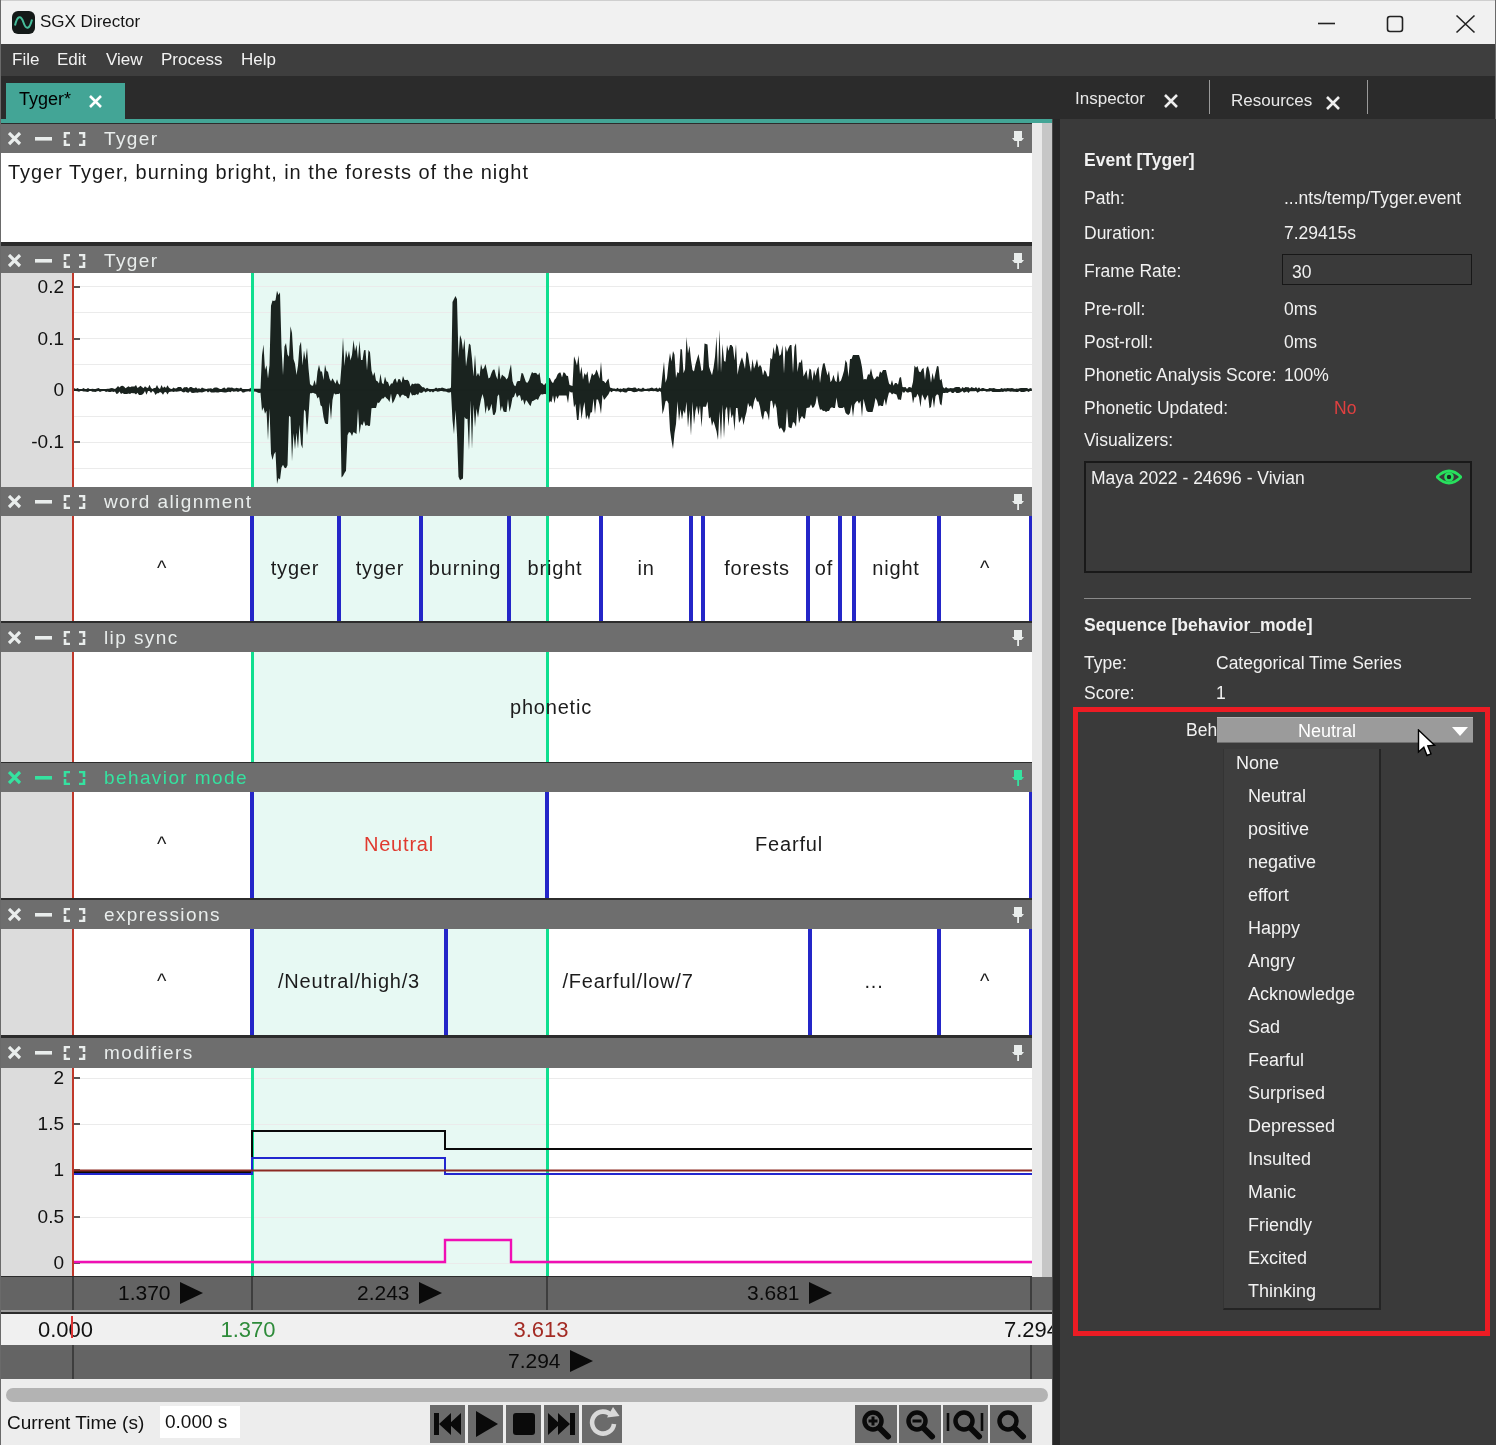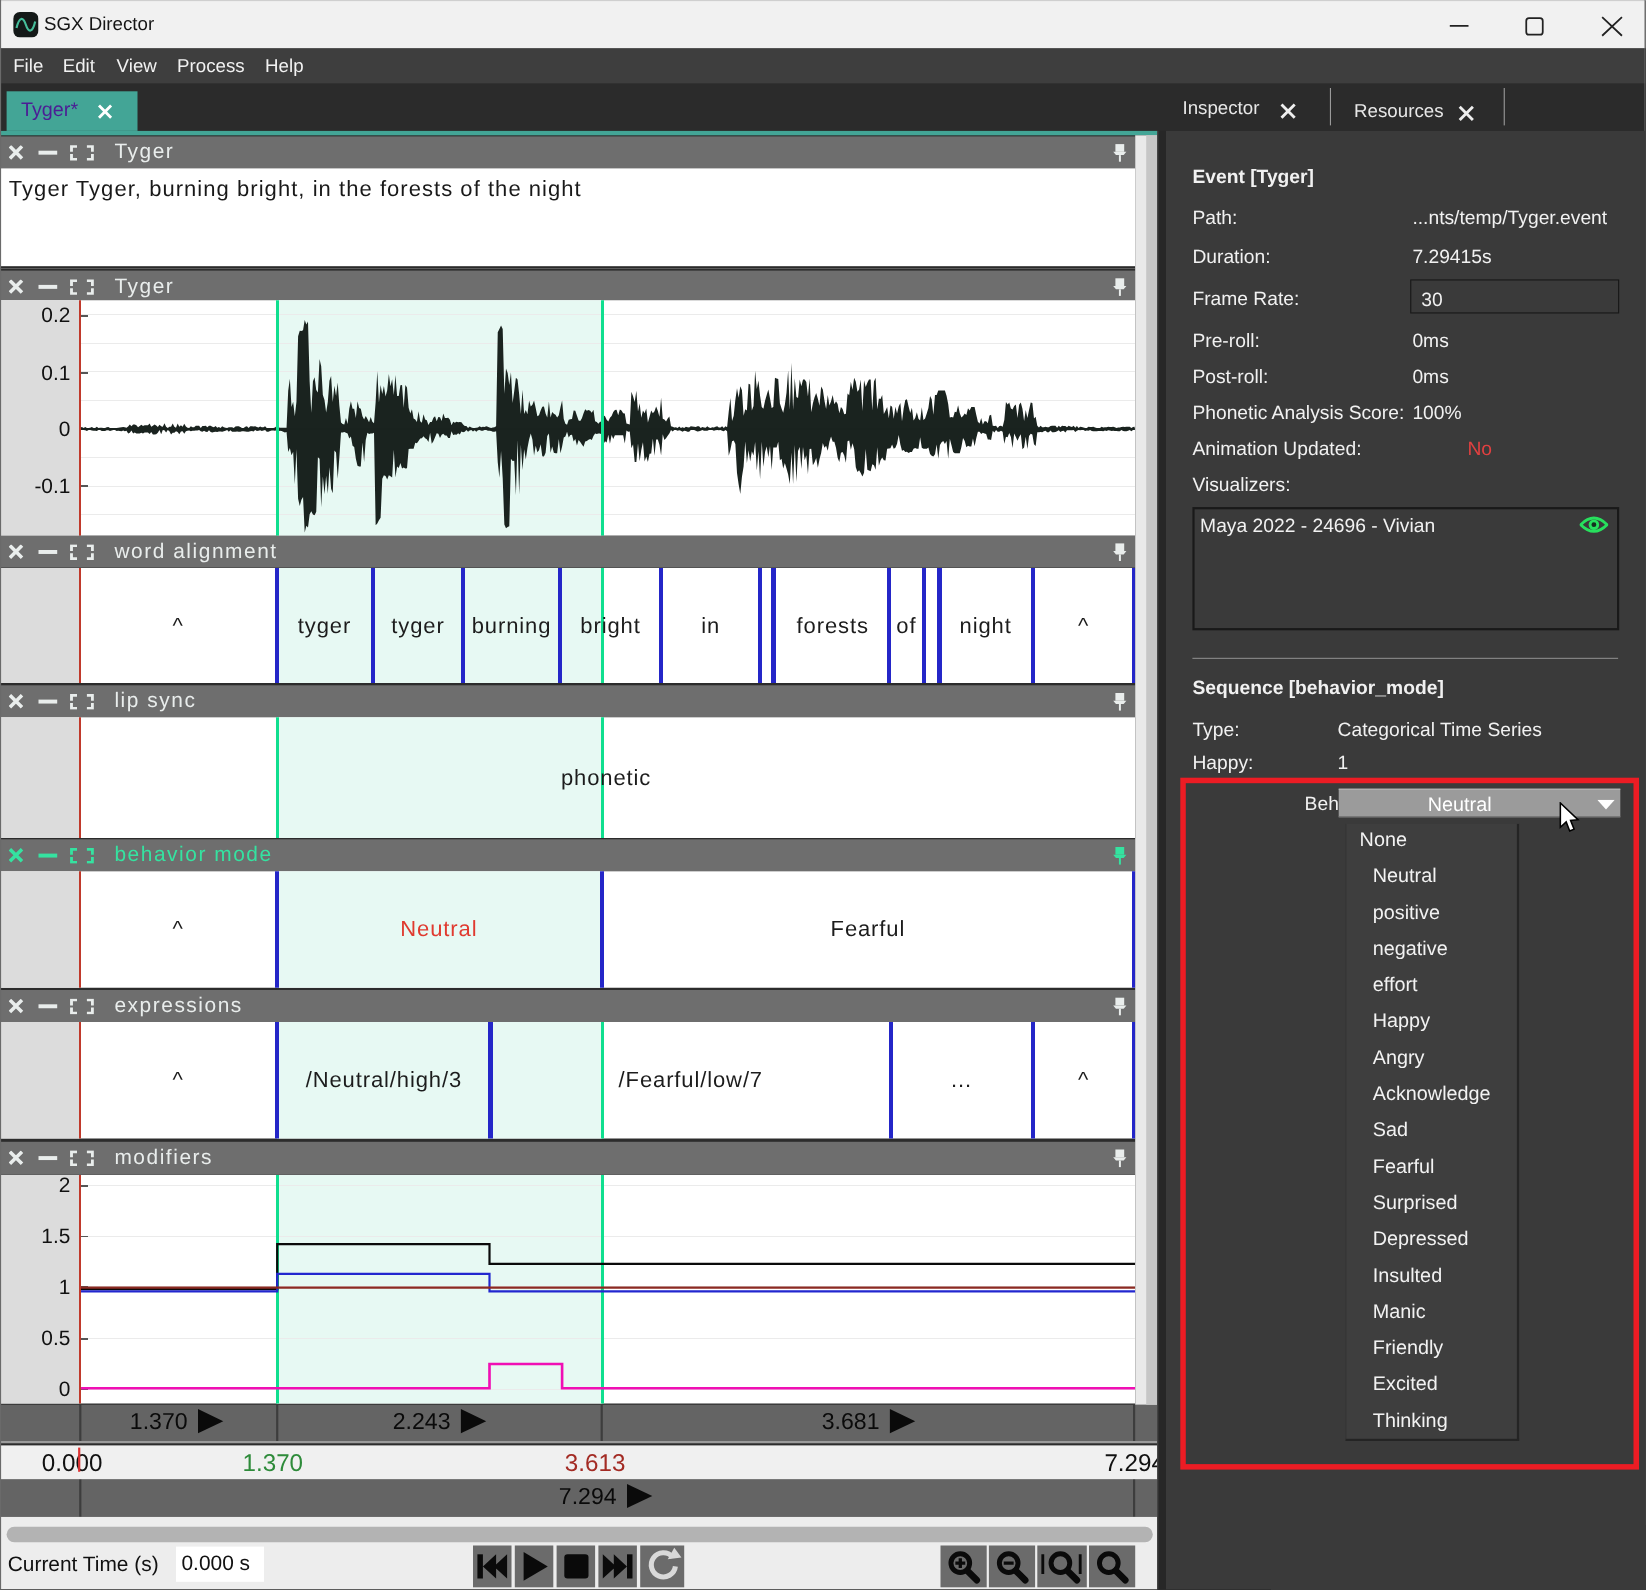--- a/index.html
+++ b/index.html
@@ -1,21 +1,21 @@
 <!DOCTYPE html>
 <html><head><meta charset="utf-8"><style>
 *{margin:0;padding:0;box-sizing:border-box}
 html,body{width:1496px;height:1445px;overflow:hidden}
 body{position:relative;font-family:"Liberation Sans",sans-serif;background:#2c2c2c}
 .abs{position:absolute}
 #titlebar{left:0;top:0;width:1496px;height:44px;background:#f1f1f1;border-top:1px solid #cfcfcf}
 #menubar{left:0;top:44px;width:1496px;height:32px;background:#3e3e3e}
 .menuitem{position:absolute;top:0;height:32px;line-height:32px;color:#f2f2f2;font-size:17px}
 #tabbar{left:0;top:76px;width:1496px;height:43px;background:#2b2b2b}
-#tygertab{left:6px;top:7px;width:119px;height:36px;background:#43a596;color:#4c1d95}
+#tygertab{left:6px;top:7px;width:119px;height:36px;background:#43a596;color:#000000}
 #tealline{left:0;top:119px;width:1052px;height:4px;background:#43a596}
 .hdr{left:0;width:1032px;height:30px;background:#6e6e6e}
 .hdr .ttl{position:absolute;left:104px;top:4px;font-size:19px;letter-spacing:1.4px;color:#eef2f1}
 .white{left:0;width:1032px;background:#fff}
 #leftbottom{left:0;top:1379px;width:1052px;height:66px;background:#ededed}
 #divider{left:1052px;top:119px;width:8px;height:1326px;background:#272727;border-left:1px solid #4a4a4a}
 #vscroll{left:1032px;top:123px;width:20px;height:1154px;background:#e9e9e9}
 #vscroll2{left:1042px;top:123px;width:10px;height:1154px;background:#c6c6c6}
 
 #rightpanel{left:1060px;top:119px;width:436px;height:1326px;background:#3a3a3a}
@@ -385,37 +385,37 @@
 <div class="abs rp" style="left:1284px;top:188px;">...nts/temp/Tyger.event</div>
 <div class="abs rp" style="left:1084px;top:223px;">Duration:</div>
 <div class="abs rp" style="left:1284px;top:223px;">7.29415s</div>
 <div class="abs rp" style="left:1084px;top:261px;">Frame Rate:</div>
 <div class="abs rp" style="left:1084px;top:299px;">Pre-roll:</div>
 <div class="abs rp" style="left:1284px;top:299px;">0ms</div>
 <div class="abs rp" style="left:1084px;top:332px;">Post-roll:</div>
 <div class="abs rp" style="left:1284px;top:332px;">0ms</div>
 <div class="abs rp" style="left:1084px;top:365px;">Phonetic Analysis Score:</div>
 <div class="abs rp" style="left:1284px;top:365px;">100%</div>
-<div class="abs rp" style="left:1084px;top:398px;">Animation Updated:</div>
+<div class="abs rp" style="left:1084px;top:398px;">Phonetic Updated:</div>
 <div class="abs rp" style="left:1084px;top:430px;">Visualizers:</div>
 <div class="abs rp" style="left:1292px;top:398px;color:#e04040;margin-left:42px;">No</div>
 <div class="abs" style="left:1282px;top:254px;width:190px;height:31px;border:1px solid #171717"></div>
 <div class="abs rp" style="left:1292px;top:262px;">30</div>
 <div class="abs" style="left:1084px;top:461px;width:388px;height:112px;border:2px solid #191919"></div>
 <div class="abs rp" style="left:1091px;top:468px;">Maya 2022 - 24696 - Vivian</div>
 <svg class="abs" style="left:1436px;top:466px" width="26" height="22">
     <path d="M1 11 Q13 -1 25 11 Q13 23 1 11 Z" fill="none" stroke="#27e05d" stroke-width="2.6"></path>
     <circle cx="13" cy="11" r="4.8" fill="#27e05d"></circle>
     <circle cx="13" cy="11" r="2.2" fill="#14301f"></circle>
   </svg>
 <div class="abs" style="left:1084px;top:598px;width:387px;height:1px;background:#8a8a8a"></div>
 <div class="abs rp" style="left:1084px;top:615px;font-weight:bold;">Sequence [behavior_mode]</div>
 <div class="abs rp" style="left:1084px;top:653px;">Type:</div>
 <div class="abs rp" style="left:1216px;top:653px;">Categorical Time Series</div>
-<div class="abs rp" style="left:1084px;top:683px;">Happy:</div>
+<div class="abs rp" style="left:1084px;top:683px;">Score:</div>
 <div class="abs rp" style="left:1216px;top:683px;">1</div>
 <div class="abs rp" style="left:1142px;top:720px;margin-left:44px;">Behavior Mode:</div>
 <div class="abs" style="left:1217px;top:717px;width:256px;height:26px;background:#9b9b9b;border-top:1px solid #b5b5b5;border-bottom:1px solid #6f6f6f">
     <span style="position:absolute;left:0;right:36px;top:3px;text-align:center;font-size:18px;color:#fff">Neutral</span>
     <svg style="position:absolute;right:4px;top:9px" width="17" height="10">
       <path d="M0 0 H16 L8 9 Z" fill="#fff"></path>
     </svg>
   </div>
 <div class="abs" style="left:1223px;top:749px;width:158px;height:561px;background:#3e3e3e;border-right:2px solid #242424;border-bottom:2px solid #242424;border-left:1px solid #343434">
     <div style="position:absolute;left:12px;top:4px;font-size:18px;color:#f2f2f2">None</div>

